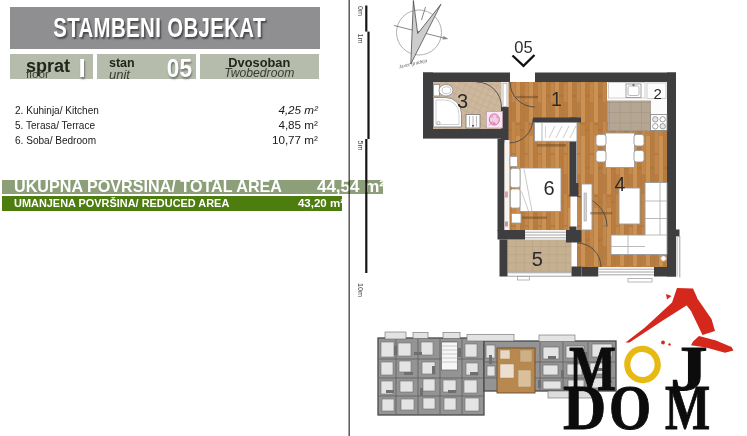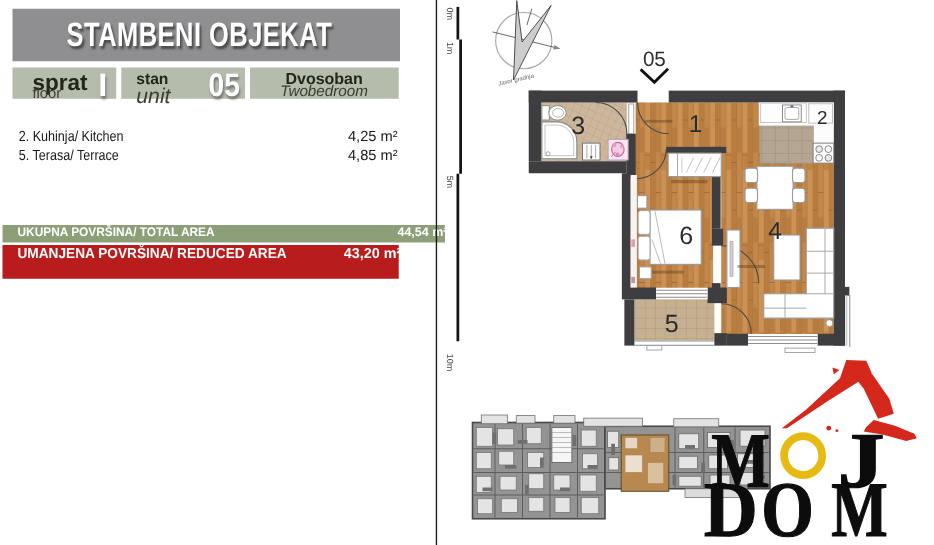--- a/index.html
+++ b/index.html
@@ -14,44 +14,48 @@
 
 <div class="abs" style="left:0px;top:7px;width:319px;height:42px;line-height:42px;text-align:center;color:#fff;font-weight:bold;font-size:27px;letter-spacing:.5px;text-shadow:2px 2px 2px rgba(70,70,70,.95);transform:scaleX(.755);transform-origin:50% 50%;">STAMBENI OBJEKAT</div>
 
 <div class="abs" style="left:10px;top:53.5px;width:83px;height:25px;background:#b5bcab;"></div>
 <div class="abs" style="left:26px;top:55.5px;font-size:18px;font-weight:bold;color:#22251c;">sprat</div>
 <div class="abs" style="left:26px;top:67px;font-size:11.8px;color:#3a3d33;">floor</div>
 <div class="abs" style="left:78.5px;top:53px;font-size:26px;font-weight:bold;color:#fff;text-shadow:1px 2px 2px #777;">I</div>
 
 <div class="abs" style="left:96.5px;top:53.5px;width:99.5px;height:25px;background:#b5bcab;"></div>
 <div class="abs" style="left:109px;top:55.5px;font-size:12.5px;font-weight:bold;color:#22251c;">stan</div>
-<div class="abs" style="left:109px;top:67px;font-size:17px;font-style:italic;color:#3a3d33;">unit</div>
+<div class="abs" style="left:109px;top:67px;font-size:13px;font-style:italic;color:#3a3d33;">unit</div>
 <div class="abs" style="left:96.5px;top:53px;width:95px;text-align:right;font-size:26px;font-weight:bold;color:#fff;text-shadow:1px 2px 2px #777;transform:scaleX(.87);transform-origin:100% 50%;">05</div>
 
 <div class="abs" style="left:200px;top:53.5px;width:118.6px;height:25px;background:#b5bcab;"></div>
 <div class="abs" style="left:200px;top:54.5px;width:118.6px;text-align:center;font-size:12.8px;font-weight:bold;color:#22251c;">Dvosoban</div>
 <div class="abs" style="left:200px;top:66px;width:118.6px;text-align:center;font-size:12.2px;font-style:italic;color:#3a3d33;">Twobedroom</div>
 
 <div class="abs" style="left:15px;top:88px;width:303px;font-size:11.7px;color:#191919;line-height:15.2px;">
   <div style="position:relative;height:15.2px;margin-top:14px;">
       <span style="position:absolute;left:0;white-space:nowrap;transform:scaleX(.86);transform-origin:0 50%;">2. Kuhinja/ Kitchen</span>
-      <span style="position:absolute;right:0;">4,25 m²</span>
+      <span style="position:absolute;right:0;font-style:italic;">4,25 m²</span>
     </div>
   <div style="position:relative;height:15.2px;">
       <span style="position:absolute;left:0;white-space:nowrap;transform:scaleX(.86);transform-origin:0 50%;">5. Terasa/ Terrace</span>
       <span style="position:absolute;right:0;">4,85 m²</span>
     </div>
+  <div style="position:relative;height:15.2px;">
+      <span style="position:absolute;left:0;white-space:nowrap;transform:scaleX(.86);transform-origin:0 50%;">6. Soba/ Bedroom</span>
+      <span style="position:absolute;right:0;">10,77 m²</span>
+    </div>
 </div>
 
-<div class="abs" style="left:2px;top:180px;width:354px;height:13.6px;background:#8d9f78;color:#fff;font-weight:bold;font-size:10px;line-height:14px;">
+<div class="abs" style="left:2px;top:180px;width:381px;height:13.6px;background:#8d9f78;color:#fff;font-weight:bold;font-size:17px;line-height:14px;">
   <span style="position:absolute;left:12px;white-space:nowrap;transform:scaleX(.95);transform-origin:0 50%;">UKUPNA POVRŠINA/ TOTAL AREA</span>
   <span style="position:absolute;right:-2px;">44,54 m²</span>
 </div>
 
-<div class="abs" style="left:2px;top:196.3px;width:317px;height:27px;background:#b91c1c;color:#fff;font-weight:bold;font-size:11.5px;line-height:14px;">
+<div class="abs" style="left:2px;top:196.3px;width:317px;height:15px;background:#4d7c0f;color:#fff;font-weight:bold;font-size:11.5px;line-height:14px;padding-left:23px;">
   <span style="position:absolute;left:12px;white-space:nowrap;transform:scaleX(.95);transform-origin:0 50%;">UMANJENA POVRŠINA/ REDUCED AREA</span>
   <span style="position:absolute;right:-2px;">43,20 m²</span>
 </div>
 <svg class="abs" style="left:0;top:0;" width="747" height="436" viewBox="0 0 747 436" xmlns="http://www.w3.org/2000/svg">
 <defs>
 <pattern id="wd" width="13" height="72" patternUnits="userSpaceOnUse">
   <rect width="13" height="72" fill="#c28749"></rect>
   <rect x="0" width="4.3" height="72" fill="#b97c3f"></rect>
   <rect x="8.6" width="4.4" height="72" fill="#cb9254"></rect>
   <rect x="4.3" y="30" width="4.3" height="20" fill="#ba7d41"></rect>

